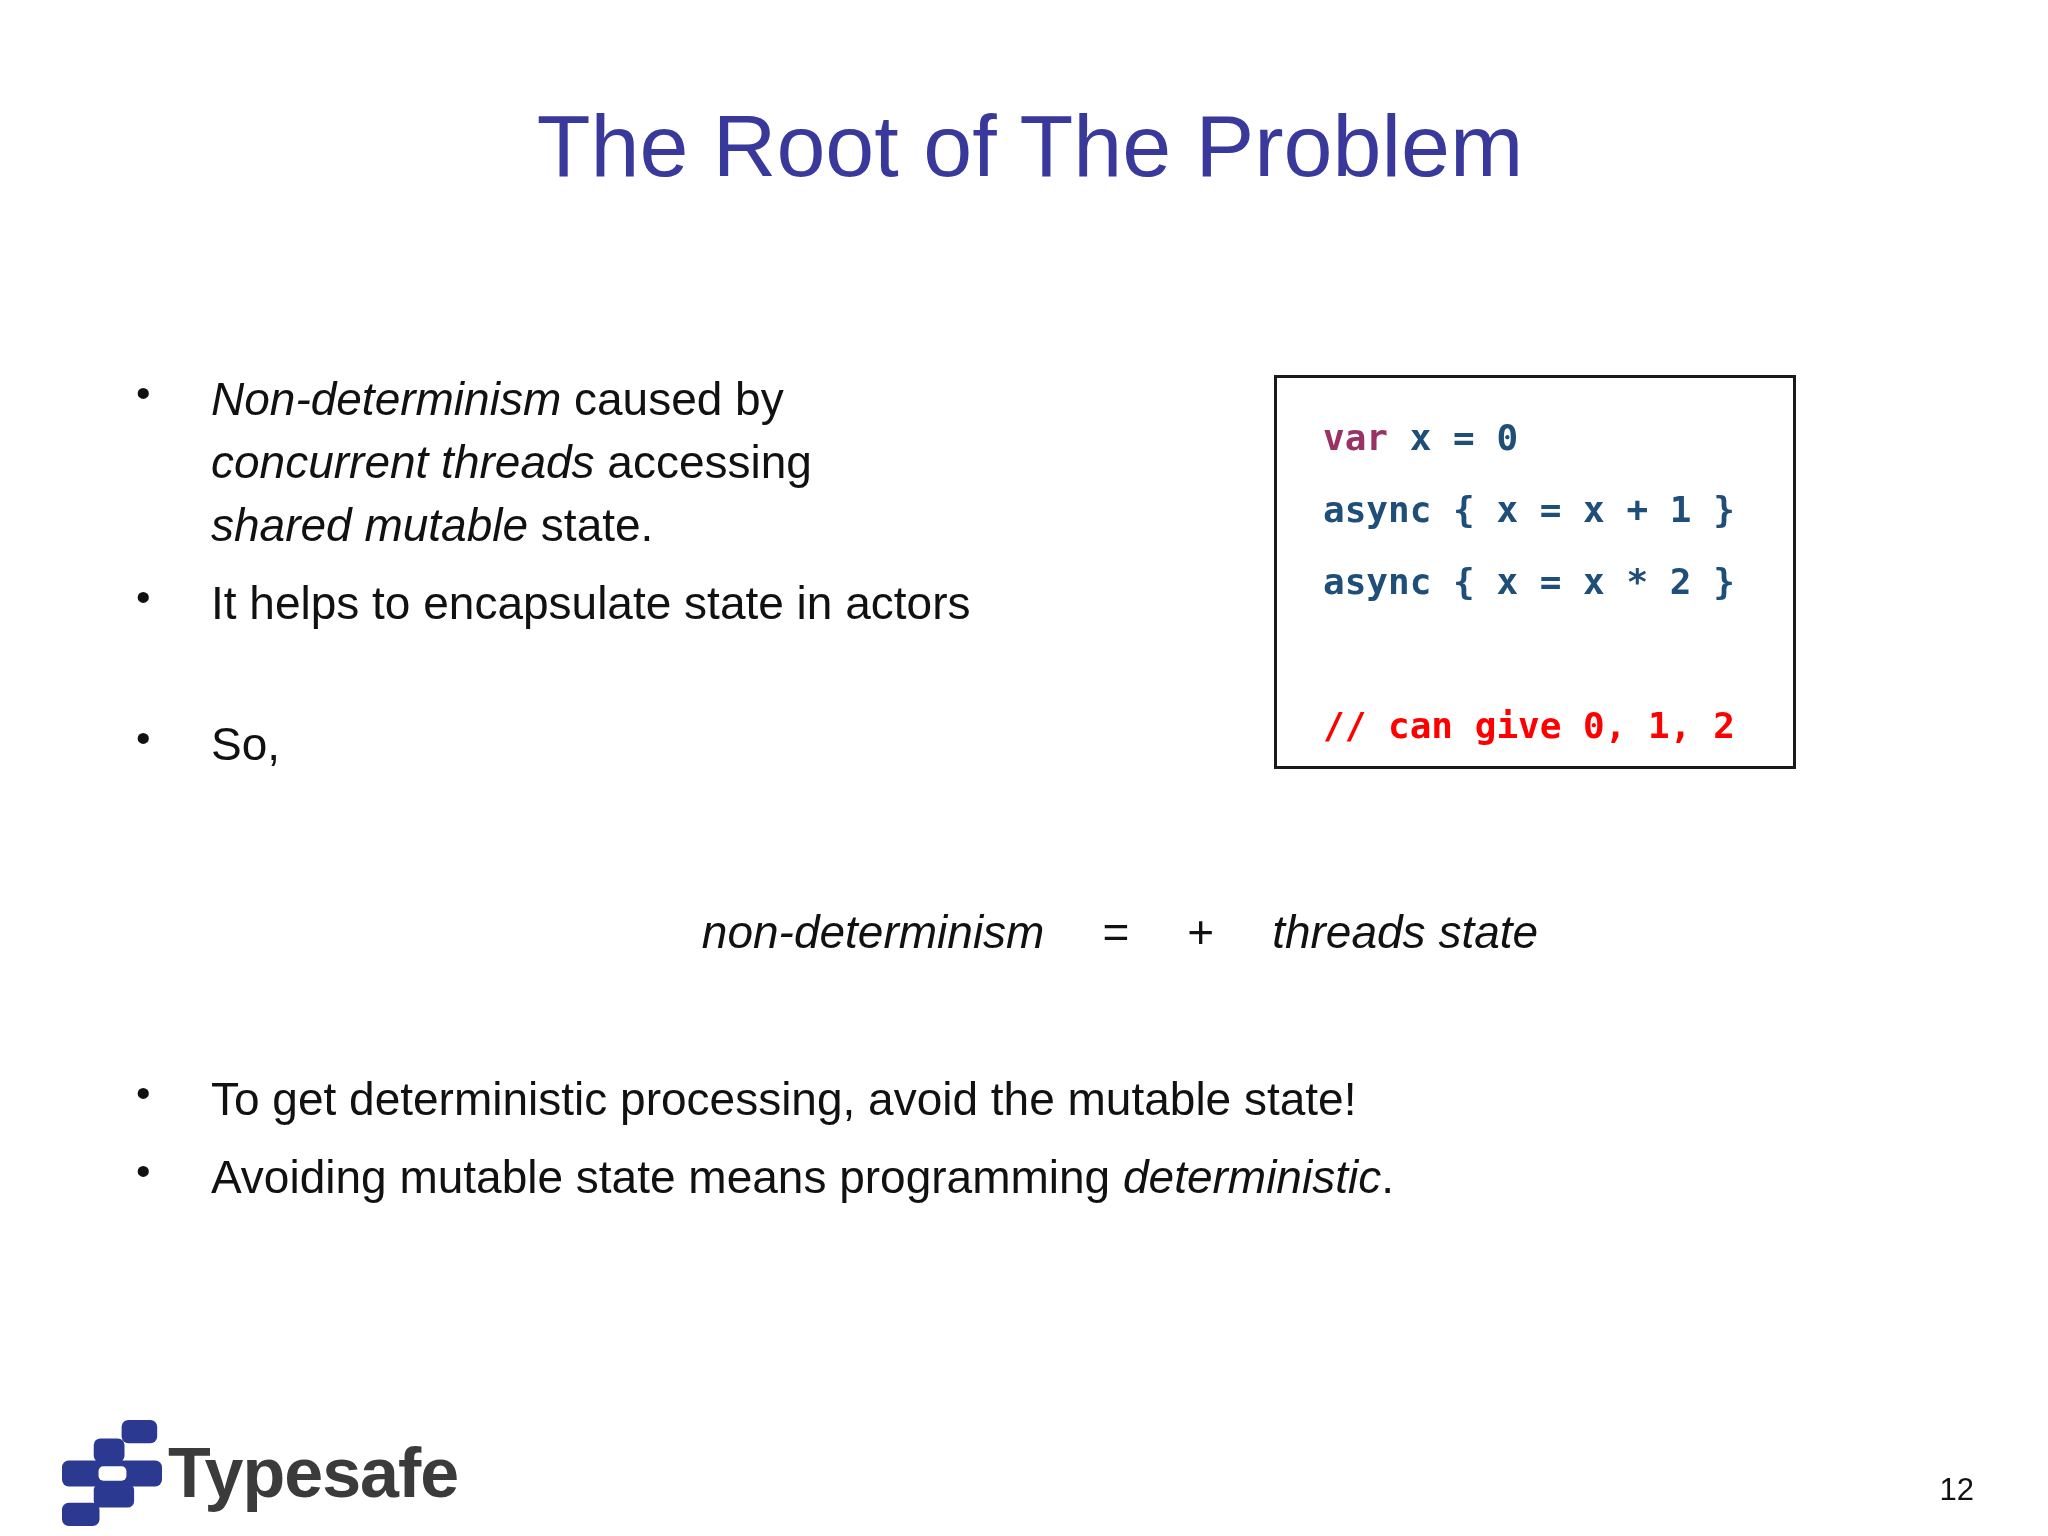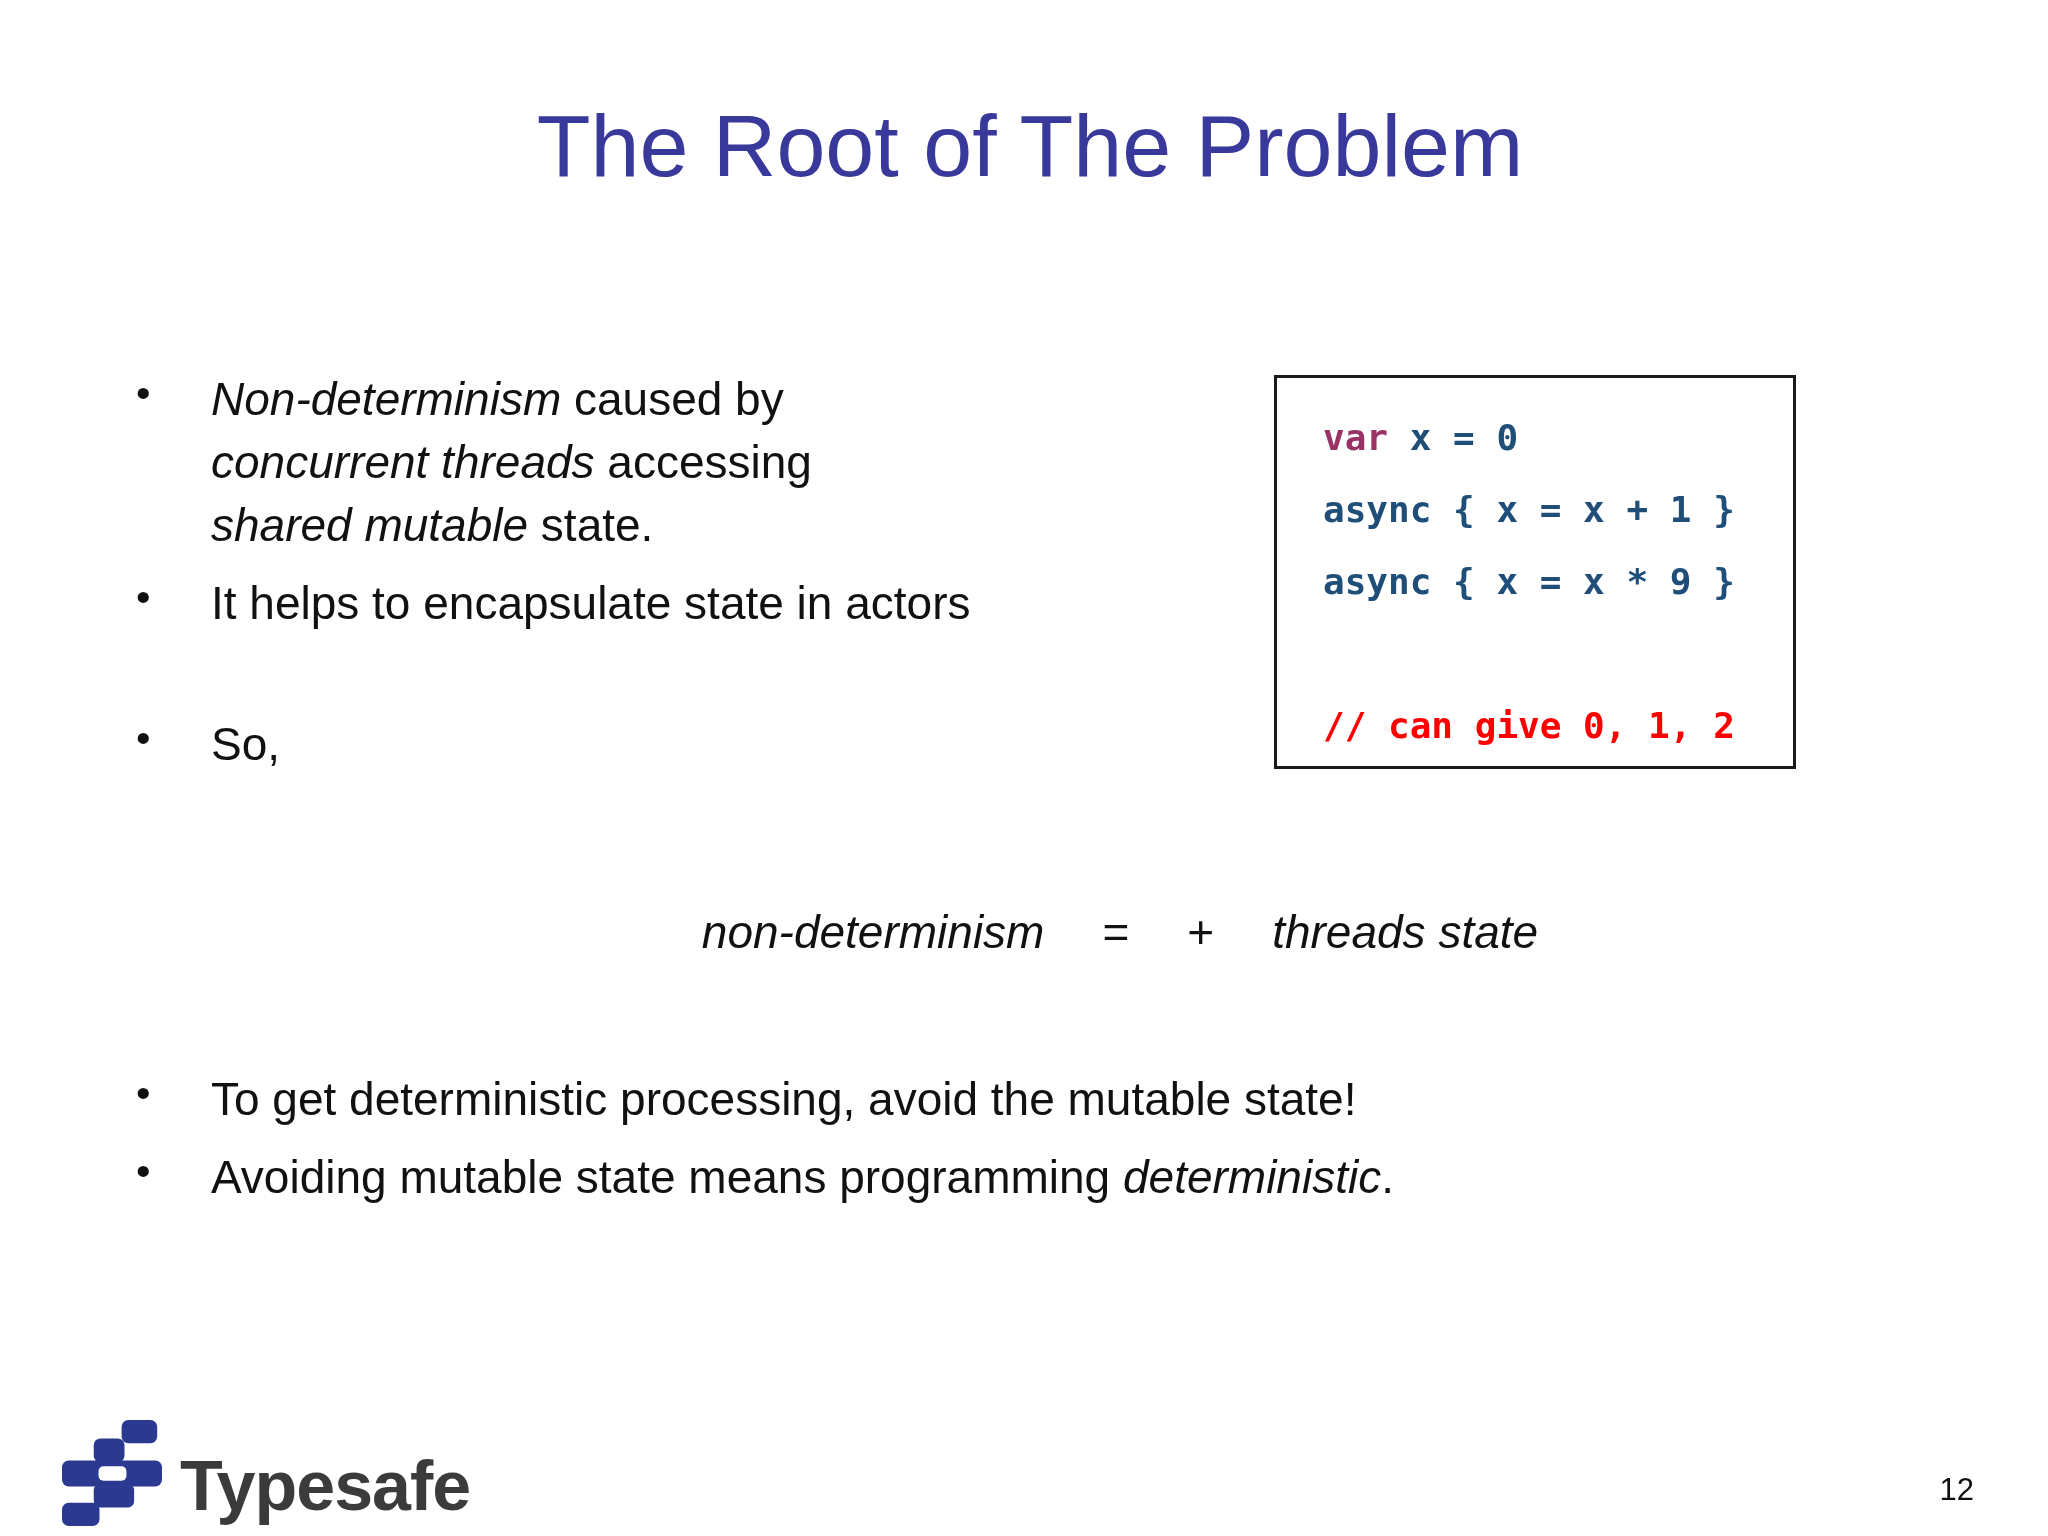--- a/index.html
+++ b/index.html
@@ -99,22 +99,22 @@
     color: var(--code-blue);
   }
   .tok-kw { color: var(--code-keyword); text-align: center; }
   .tok-code { color: var(--code-blue); }
   .tok-comment { color: var(--code-comment); }
   .logo {
     position: absolute;
     left: 56px;
     bottom: 10px;
     display: flex;
-    align-items: flex-end;
-    gap: 18px;
+    align-items: center;
+    gap: 6px;
   }
   .logo-icon { width: 100px; height: 106px; display: block; }
   .brand {
     font-size: 70px;
     font-weight: bold;
     color: var(--logo-text);
     letter-spacing: -1px;
   }
   .page-number {
     position: absolute;
@@ -133,21 +133,21 @@
 
   <ul class="bullets top-bullets">
       <li><span class="dot">•</span><span><span class="it">Non-determinism</span><span> caused by</span><br><span class="it">concurrent threads</span><span> accessing</span><br><span class="it">shared mutable</span><span> state.</span></span></li>
       <li><span class="dot">•</span><span><span>It helps to encapsulate state in actors</span><br><br></span></li>
       <li><span class="dot">•</span><span><span>So,</span></span></li>
     </ul>
 
   <div class="code-box">
       <div class="code-line"><span class="tok-kw">var</span><span class="tok-code"> x = 0</span></div>
       <div class="code-line"><span class="tok-code">async { x = x + 1 }</span></div>
-      <div class="code-line"><span class="tok-code">async { x = x * 9 }</span></div>
+      <div class="code-line"><span class="tok-code">async { x = x * 2 }</span></div>
       <div class="code-line">&nbsp;</div>
       <div class="code-line"><span class="tok-comment">// can give 0, 1, 2</span></div>
     </div>
 
   <div class="equation">
       <span class="eq-it">non-determinism</span>
       <span class="eq-op">=</span>
       <span class="eq-op">+</span>
       <span class="eq-it">threads state</span>
     </div>

